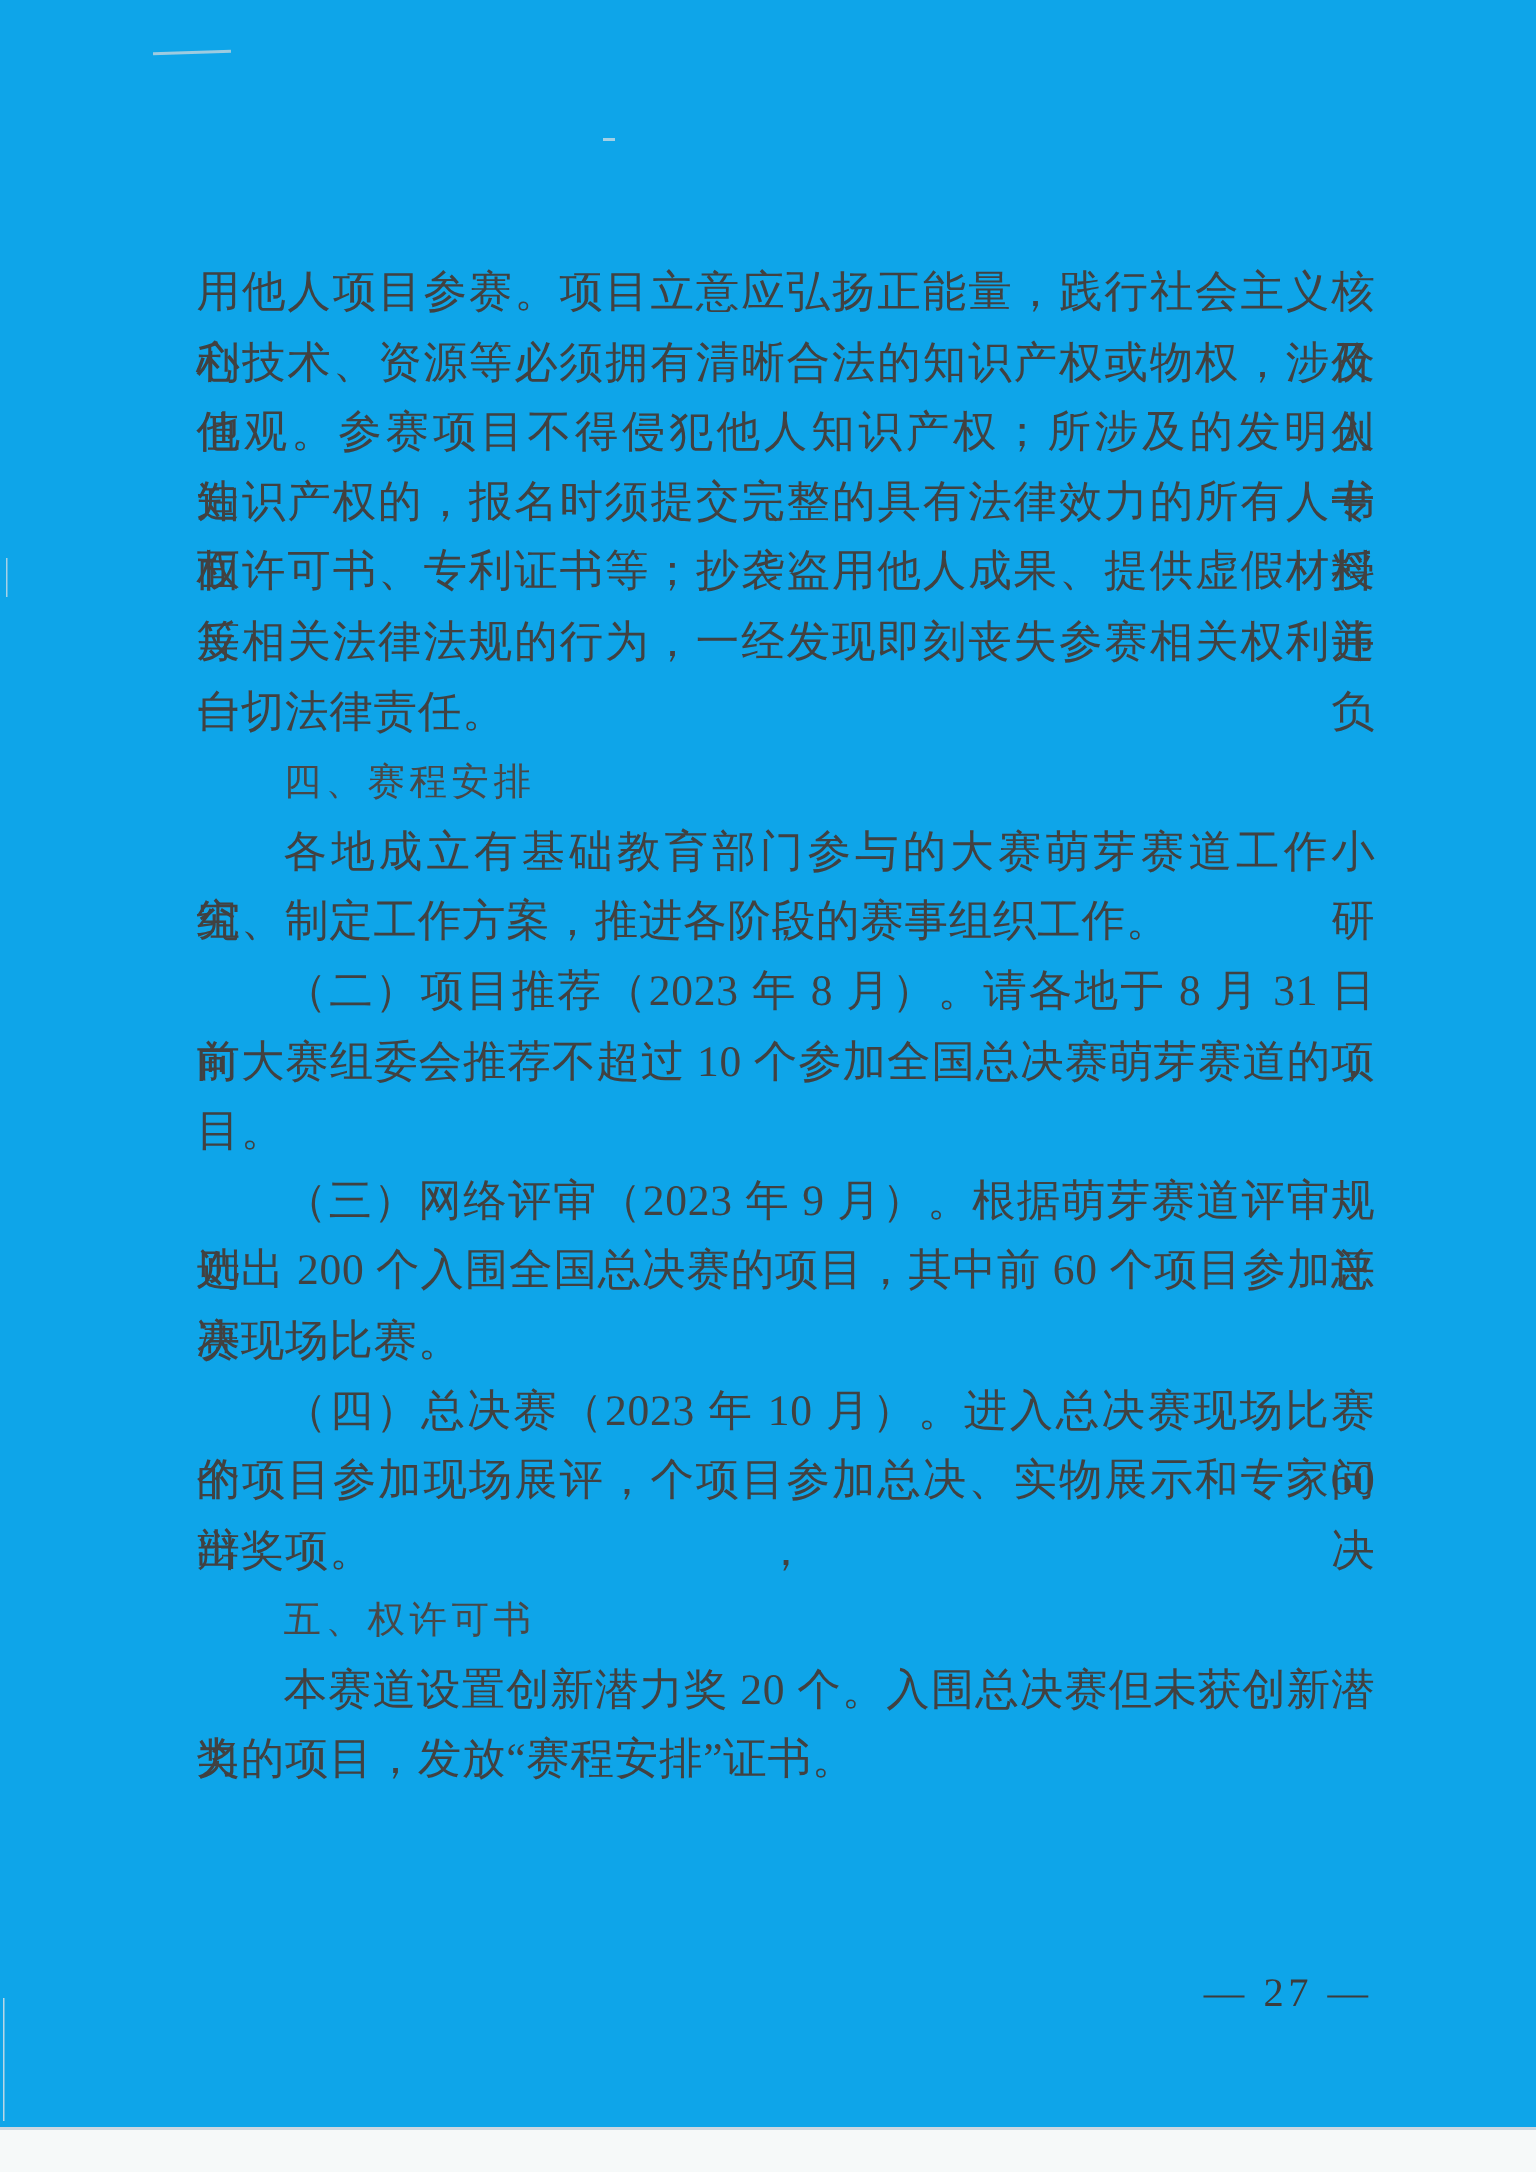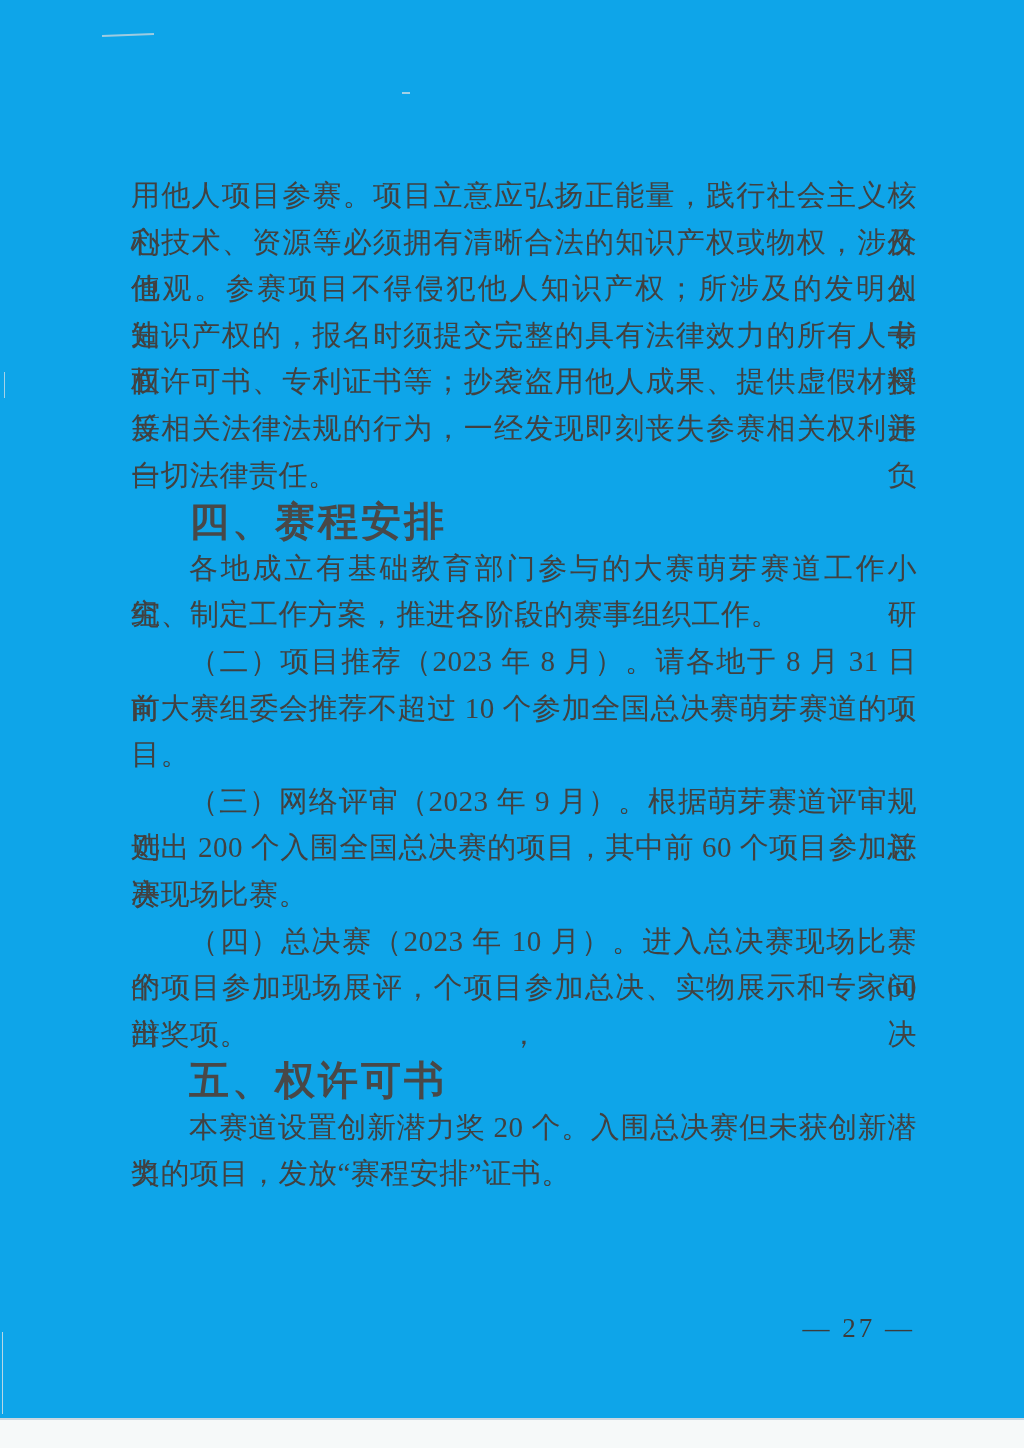--- a/index.html
+++ b/index.html
@@ -33,22 +33,22 @@
   }
   .line.fill {
     text-align: justify;
     text-align-last: justify;
   }
   .line.indent {
     text-indent: 58px;
   }
   .heading {
     font-family: "Liberation Sans", "DejaVu Sans", sans-serif;
-    font-weight: 700;
-    font-size: 40px;
+    font-weight: 400;
+    font-size: 25px;
     line-height: 46.6px;
     height: 46.6px;
     letter-spacing: 3px;
     text-indent: 58px;
     color: #484848;
   }
   .page-number {
     position: absolute;
     top: 1276px;
     right: 122px;

